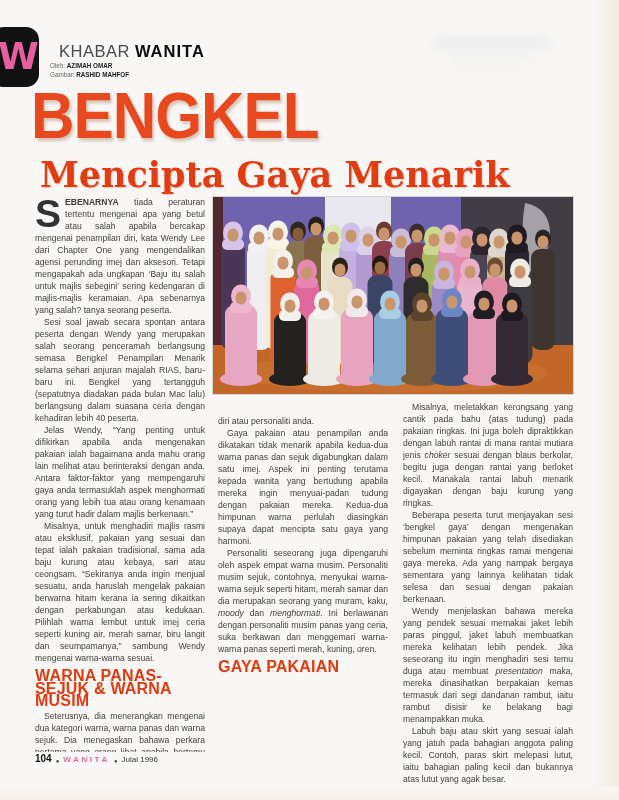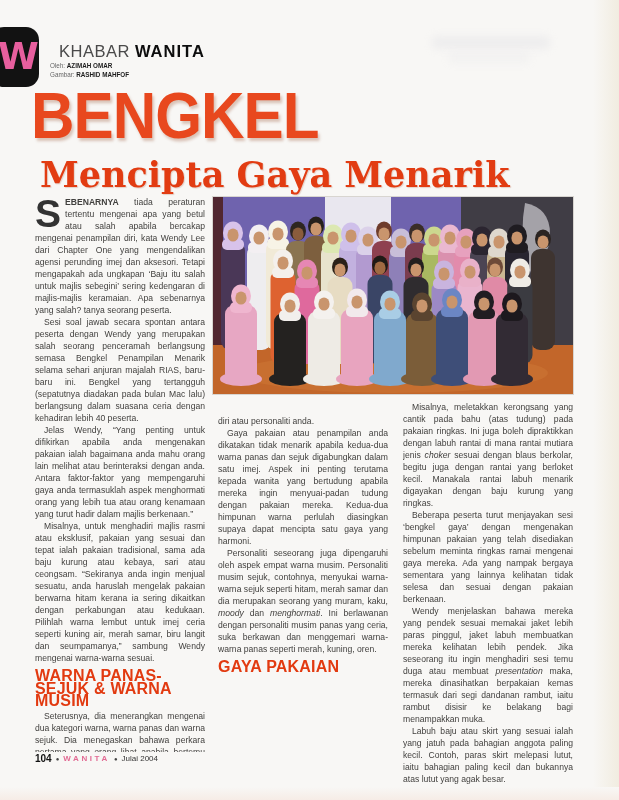--- a/index.html
+++ b/index.html
@@ -51,21 +51,21 @@
   #col2{left:218px;top:415px;height:390px;overflow:hidden;}
   #col3{left:403px;top:401px;height:390px;overflow:hidden;}
   .dropcap{float:left;font-size:39px;line-height:31px;font-weight:bold;color:#333;
     padding:2px 4px 0 0;}
   .col-heading{color:#e23a10;font-weight:bold;font-size:16px;line-height:12.5px;
     margin:6px 0 2px;text-align:left;letter-spacing:.2px;}
   .col i{font-style:italic;}
 
   
   .footer{position:absolute;left:35px;top:753px;font-size:8px;color:#333;
-    display:flex;align-items:center;gap:4px;}
+    display:flex;align-items:flex-end;gap:4px;}
   .footer .pagenum{font-weight:bold;font-size:10px;color:#111;}
   .footer .dot{font-size:6px;color:#444;}
   .footer .mag{color:#e26b94;font-weight:bold;letter-spacing:2.6px;font-size:8px;}
 </style>
 </head>
 <body>
 
 <div class="page">
 
   <div class="edge-right"></div>
@@ -347,16 +347,16 @@
     <p>Beberapa peserta turut menjayakan sesi ‘bengkel gaya’ dengan mengenakan himpunan pakaian yang telah disediakan sebelum meminta ringkas ramai mengenai gaya mereka. Ada yang nampak bergaya sementara yang lainnya kelihatan tidak selesa dan sesuai dengan pakaian berkenaan.</p>
     <p>Wendy menjelaskan bahawa mereka yang pendek sesuai memakai jaket lebih paras pinggul, jaket labuh membuatkan mereka kelihatan lebih pendek. Jika seseorang itu ingin menghadiri sesi temu duga atau membuat <i>presentation</i> maka, mereka dinasihatkan berpakaian kemas termasuk dari segi dandanan rambut, iaitu rambut disisir ke belakang bagi menampakkan muka.</p>
     <p>Labuh baju atau skirt yang sesuai ialah yang jatuh pada bahagian anggota paling kecil. Contoh, paras skirt melepasi lutut, iaitu bahagian paling kecil dan bukannya atas lutut yang agak besar.</p>
   </div>
 
   <div class="footer">
     <span class="pagenum">104</span>
     <span class="dot">●</span>
     <span class="mag">WANITA</span>
     <span class="dot">●</span>
-    <span>Julai 2004</span>
+    <span>Julai 1996</span>
   </div>
 
 </div>
 
 </body></html>

